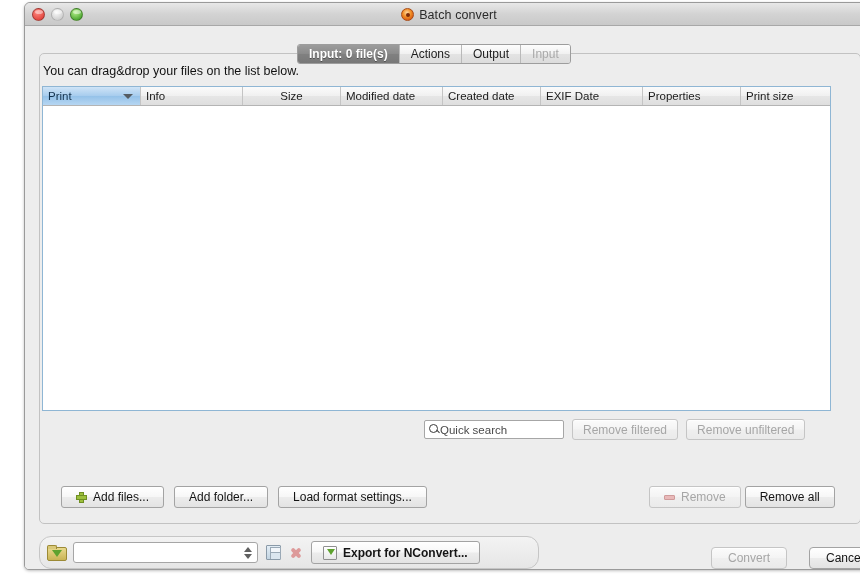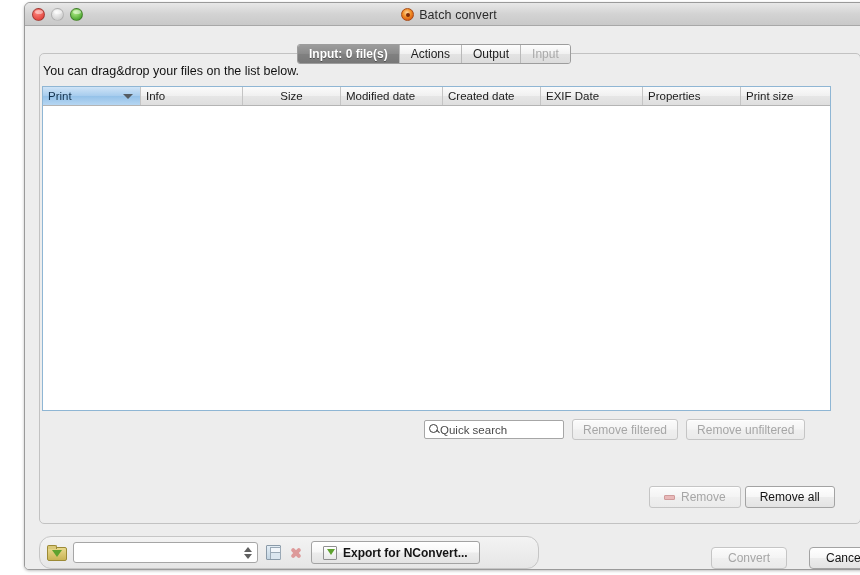--- a/index.html
+++ b/index.html
@@ -492,20 +492,28 @@
 
     <div class="searchrow">
       <div class="searchbox">
         <span class="mag"></span>
         <span>Quick search</span>
       </div>
       <div class="btn disabled">Remove filtered</div>
       <div class="btn disabled">Remove unfiltered</div>
     </div>
 
+    <div class="actionrow">
+      <div class="btn">
+        <span class="plus-icon"></span>
+        <span>Add files...</span>
+      </div>
+      <div class="btn">Add folder...</div>
+      <div class="btn">Load format settings...</div>
+    </div>
 
     <div class="rightrow">
       <div class="btn disabled">
         <span class="minus-icon"></span>
         <span>Remove</span>
       </div>
       <div class="btn">Remove all</div>
     </div>
 
     <div class="toolbar">

